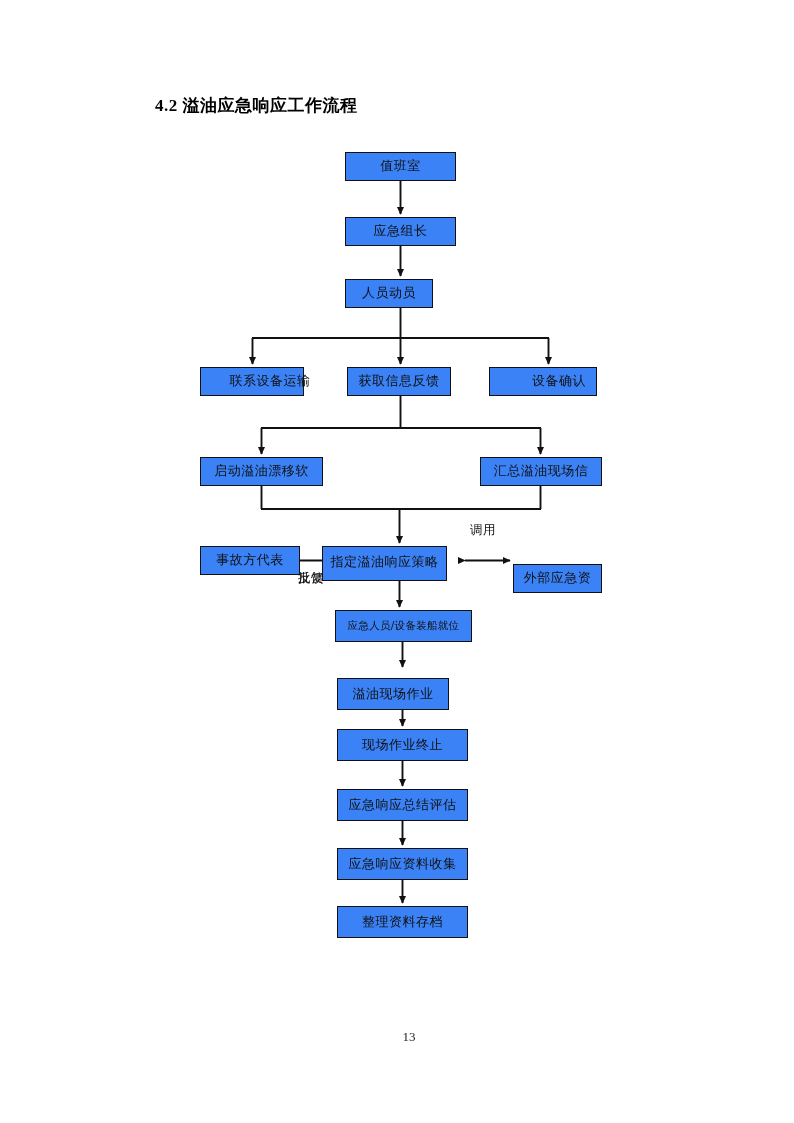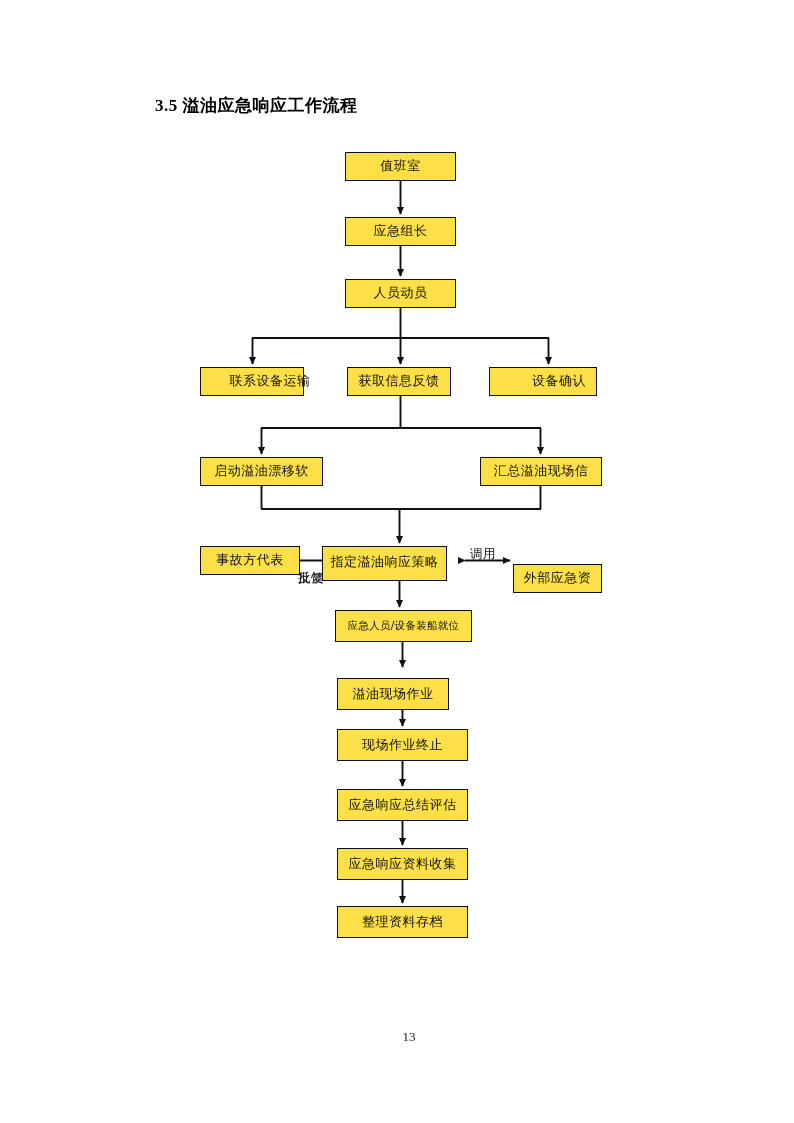--- a/index.html
+++ b/index.html
@@ -43,21 +43,21 @@
     top: 0;
     width: 794px;
     height: 1000px;
   }
 
   
   .node {
     position: absolute;
     box-sizing: border-box;
     border: 1.6px solid #111111;
-    background: #fde047;
+    background: #3b82f6;
     display: flex;
     align-items: center;
     justify-content: center;
     text-align: center;
     font-family: "DejaVu Sans", "Liberation Sans", sans-serif;
     font-size: 13px;
     line-height: 1.1;
     color: #111111;
     white-space: nowrap;
     letter-spacing: 0.5px;
@@ -91,21 +91,21 @@
     font-family: "Liberation Serif", "DejaVu Serif", serif;
     font-size: 13px;
     color: #1a1a1a;
   }
 </style>
 </head>
 <body>
 
 <div class="page">
 
-  <div class="doc-heading">3.5 溢油应急响应工作流程</div>
+  <div class="doc-heading">4.2 溢油应急响应工作流程</div>
 
   <svg id="flow-svg" viewBox="0 0 794 1000" xmlns="http://www.w3.org/2000/svg">
     <defs>
       <marker id="arrowhead" markerWidth="9" markerHeight="9" refX="7.2" refY="3.6" orient="auto" markerUnits="userSpaceOnUse">
         <path d="M0,0 L8,3.6 L0,7.2 z" fill="#111111"></path>
       </marker>
     </defs>
     <g stroke="#111111" stroke-width="1.9" fill="none">
 
       <line x1="400.5" y1="181" x2="400.5" y2="214" marker-end="url(#arrowhead)"></line>
@@ -143,21 +143,21 @@
   </svg>
 
   <div class="node" style="left:345px; top:152px; width:111px; height:29px;">
     <span>值班室</span>
   </div>
 
   <div class="node" style="left:345px; top:217px; width:111px; height:29px;font-family:Liberation Serif, serif;">
     <span>应急组长</span>
   </div>
 
-  <div class="node" style="left:345px; top:279px; width:111px; height:29px;">
+  <div class="node" style="left:345px; top:279px; width:88px; height:29px;">
     <span>人员动员</span>
   </div>
 
   <div class="node" style="left:200px; top:367px; width:104px; height:29px;padding-left:36px;">
     <span>联系设备运输</span>
   </div>
 
   <div class="node" style="left:347px; top:367px; width:104px; height:29px;">
     <span>获取信息反馈</span>
   </div>
@@ -207,17 +207,17 @@
   </div>
 
   <div class="node" style="left:337px; top:906px; width:131px; height:32px;">
     <span>整理资料存档</span>
   </div>
 
   <div class="edge-label" style="left:298px; top:522px;margin-top:48px;">批复</div>
 
   <div class="edge-label" style="left:298px; top:570px;">反馈</div>
 
-  <div class="edge-label" style="left:470px; top:546px;text-align:center;">调用</div>
+  <div class="edge-label" style="left:470px; top:522px;text-align:center;">调用</div>
 
   <div class="page-number">13</div>
 
 </div>
 
 </body></html>

